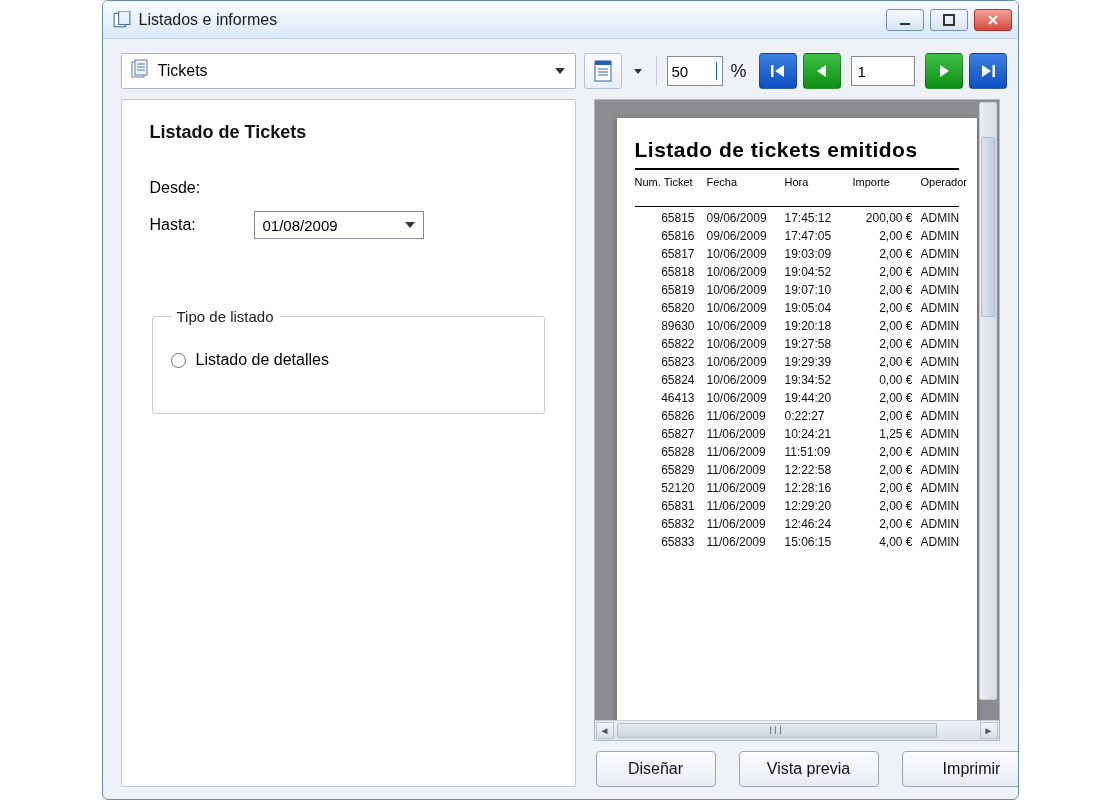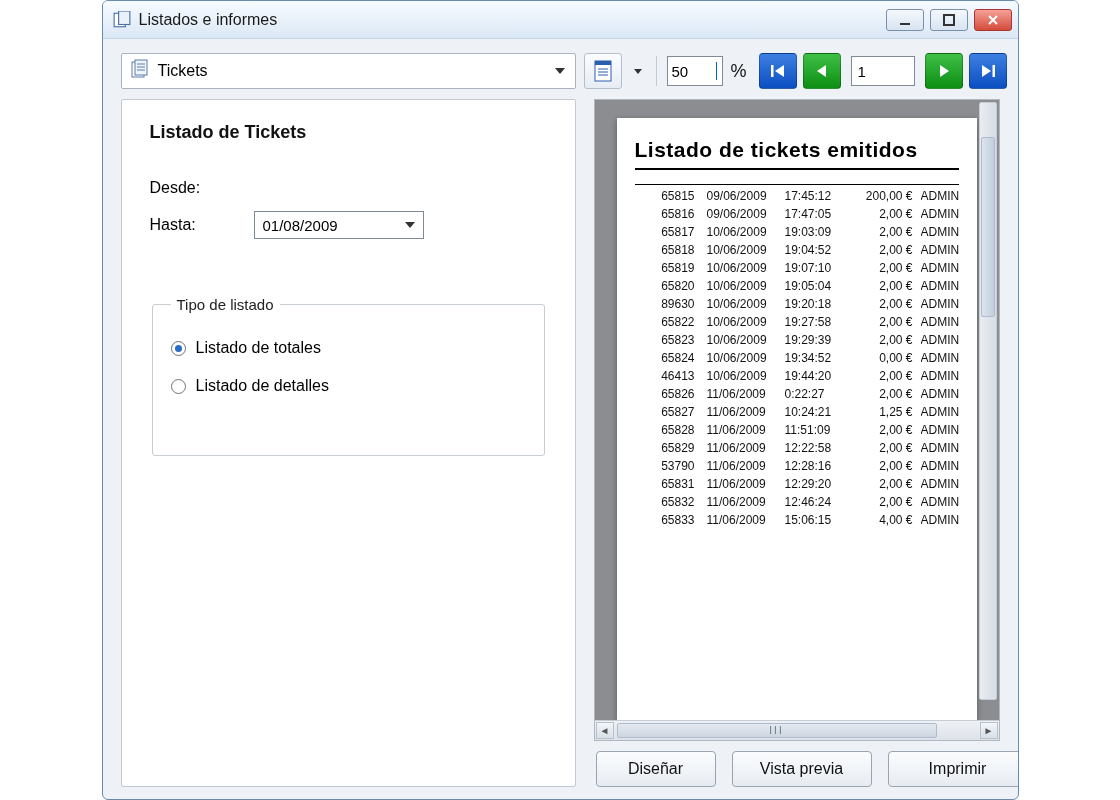--- a/index.html
+++ b/index.html
@@ -86,22 +86,22 @@
 .date-row { display:flex; align-items:center; gap:24px; margin-bottom:14px; }
 .date-row label { font-size:16px; width:80px; }
 .date-combo {
   width:170px; height:28px; background:#fff; border:1px solid #808a96;
   display:flex; align-items:center; justify-content:space-between; padding:0 8px;
   font-size:15px;
 }
 .date-combo .caret { border-left:5px solid transparent; border-right:5px solid transparent; border-top:6px solid #333; }
 
 .fieldset {
-  border:1px solid #c8ccd3; border-radius:3px; padding: 16px 18px 40px;
-  margin-top:21px;
+  border:1px solid #c8ccd3; border-radius:3px; padding: 16px 18px 24px;
+  margin-top:33px;
 }
 .fieldset legend { padding:0 6px; font-size:15px; color:#222; }
 .radio-row { display:flex; align-items:center; gap:10px; font-size:16px; margin:10px 0 20px; }
 .radio {
   width:15px; height:15px; border:1px solid #6b737d; border-radius:50%; background:#fff;
   display:inline-flex; align-items:center; justify-content:center;
 }
 .radio.checked::after { content:""; width:7px; height:7px; border-radius:50%; background:#2b6cc4; }
 
 .right-col { flex:1; display:flex; flex-direction:column; gap:10px; min-width:0; }
@@ -151,21 +151,21 @@
   display:grid;
   grid-template-columns: 72px 78px 68px 68px 72px 18px;
   font-size:10px; color:#000;
 }
 .cols { font-size:11px; padding:4px 0; }
 .cols span, .drow span { white-space:nowrap; overflow:hidden; }
 .drow { padding:2px 0; font-family: Verdana, Arial, sans-serif; font-size:12px; color:#111; }
 .drow span:nth-child(1){ text-align:right; padding-right:12px;}
 .drow span:nth-child(4){ text-align:right; padding-right:8px;}
 
-.button-bar { display:flex; gap:16px; justify-content:flex-start; padding-left:2px; }
+.button-bar { display:flex; gap:23px; justify-content:flex-start; padding-left:2px; }
 .btn {
   min-width:120px; height:36px; padding:0 22px;
   background:linear-gradient(#fbfcfe,#e7ecf2);
   border:1px solid #9aa4b1; border-radius:4px;
   font-size:16px; color:#111;
   display:flex; align-items:center; justify-content:center;
 }
 .btn.wide { min-width:140px; }
 
 .sep { width:1px; height:30px; background:#c3cad3; margin:0 4px; }
@@ -278,36 +278,40 @@
             <div class="date-combo">
               <span>01/08/2009</span>
               <span class="caret"></span>
             </div>
           </div>
         </div>
 
         <fieldset class="fieldset">
           <legend>Tipo de listado</legend>
           <div class="radio-row">
-            <span class="radio checked"></span>
-            <span>Listado de totales</span>
-          </div>
-          <div class="radio-row">
             <span class="radio"></span>
             <span>Listado de detalles</span>
           </div>
         </fieldset>
       </div>
 
       <div class="right-col">
         <div class="preview-wrap">
           <div class="preview-viewport">
             <div class="report-page">
               <div class="report-title">Listado de tickets emitidos</div>
               <hr class="report-hr">
+              <div class="cols" id="cols">
+                  <span>Num. Ticket</span>
+                  <span>Fecha</span>
+                  <span>Hora</span>
+                  <span>Importe</span>
+                  <span>Operador</span>
+                  <span>Ob</span>
+                </div>
               <hr class="report-hr thin">
               <div id="report-rows">
                   <div class="drow">
                     <span>65815</span>
                     <span>09/06/2009</span>
                     <span>17:45:12</span>
                     <span>200,00 €</span>
                     <span>ADMIN</span>
                     <span></span>
                   </div>
@@ -417,21 +421,21 @@
                   </div>
                   <div class="drow">
                     <span>65829</span>
                     <span>11/06/2009</span>
                     <span>12:22:58</span>
                     <span>2,00 €</span>
                     <span>ADMIN</span>
                     <span></span>
                   </div>
                   <div class="drow">
-                    <span>53790</span>
+                    <span>52120</span>
                     <span>11/06/2009</span>
                     <span>12:28:16</span>
                     <span>2,00 €</span>
                     <span>ADMIN</span>
                     <span></span>
                   </div>
                   <div class="drow">
                     <span>65831</span>
                     <span>11/06/2009</span>
                     <span>12:29:20</span>

